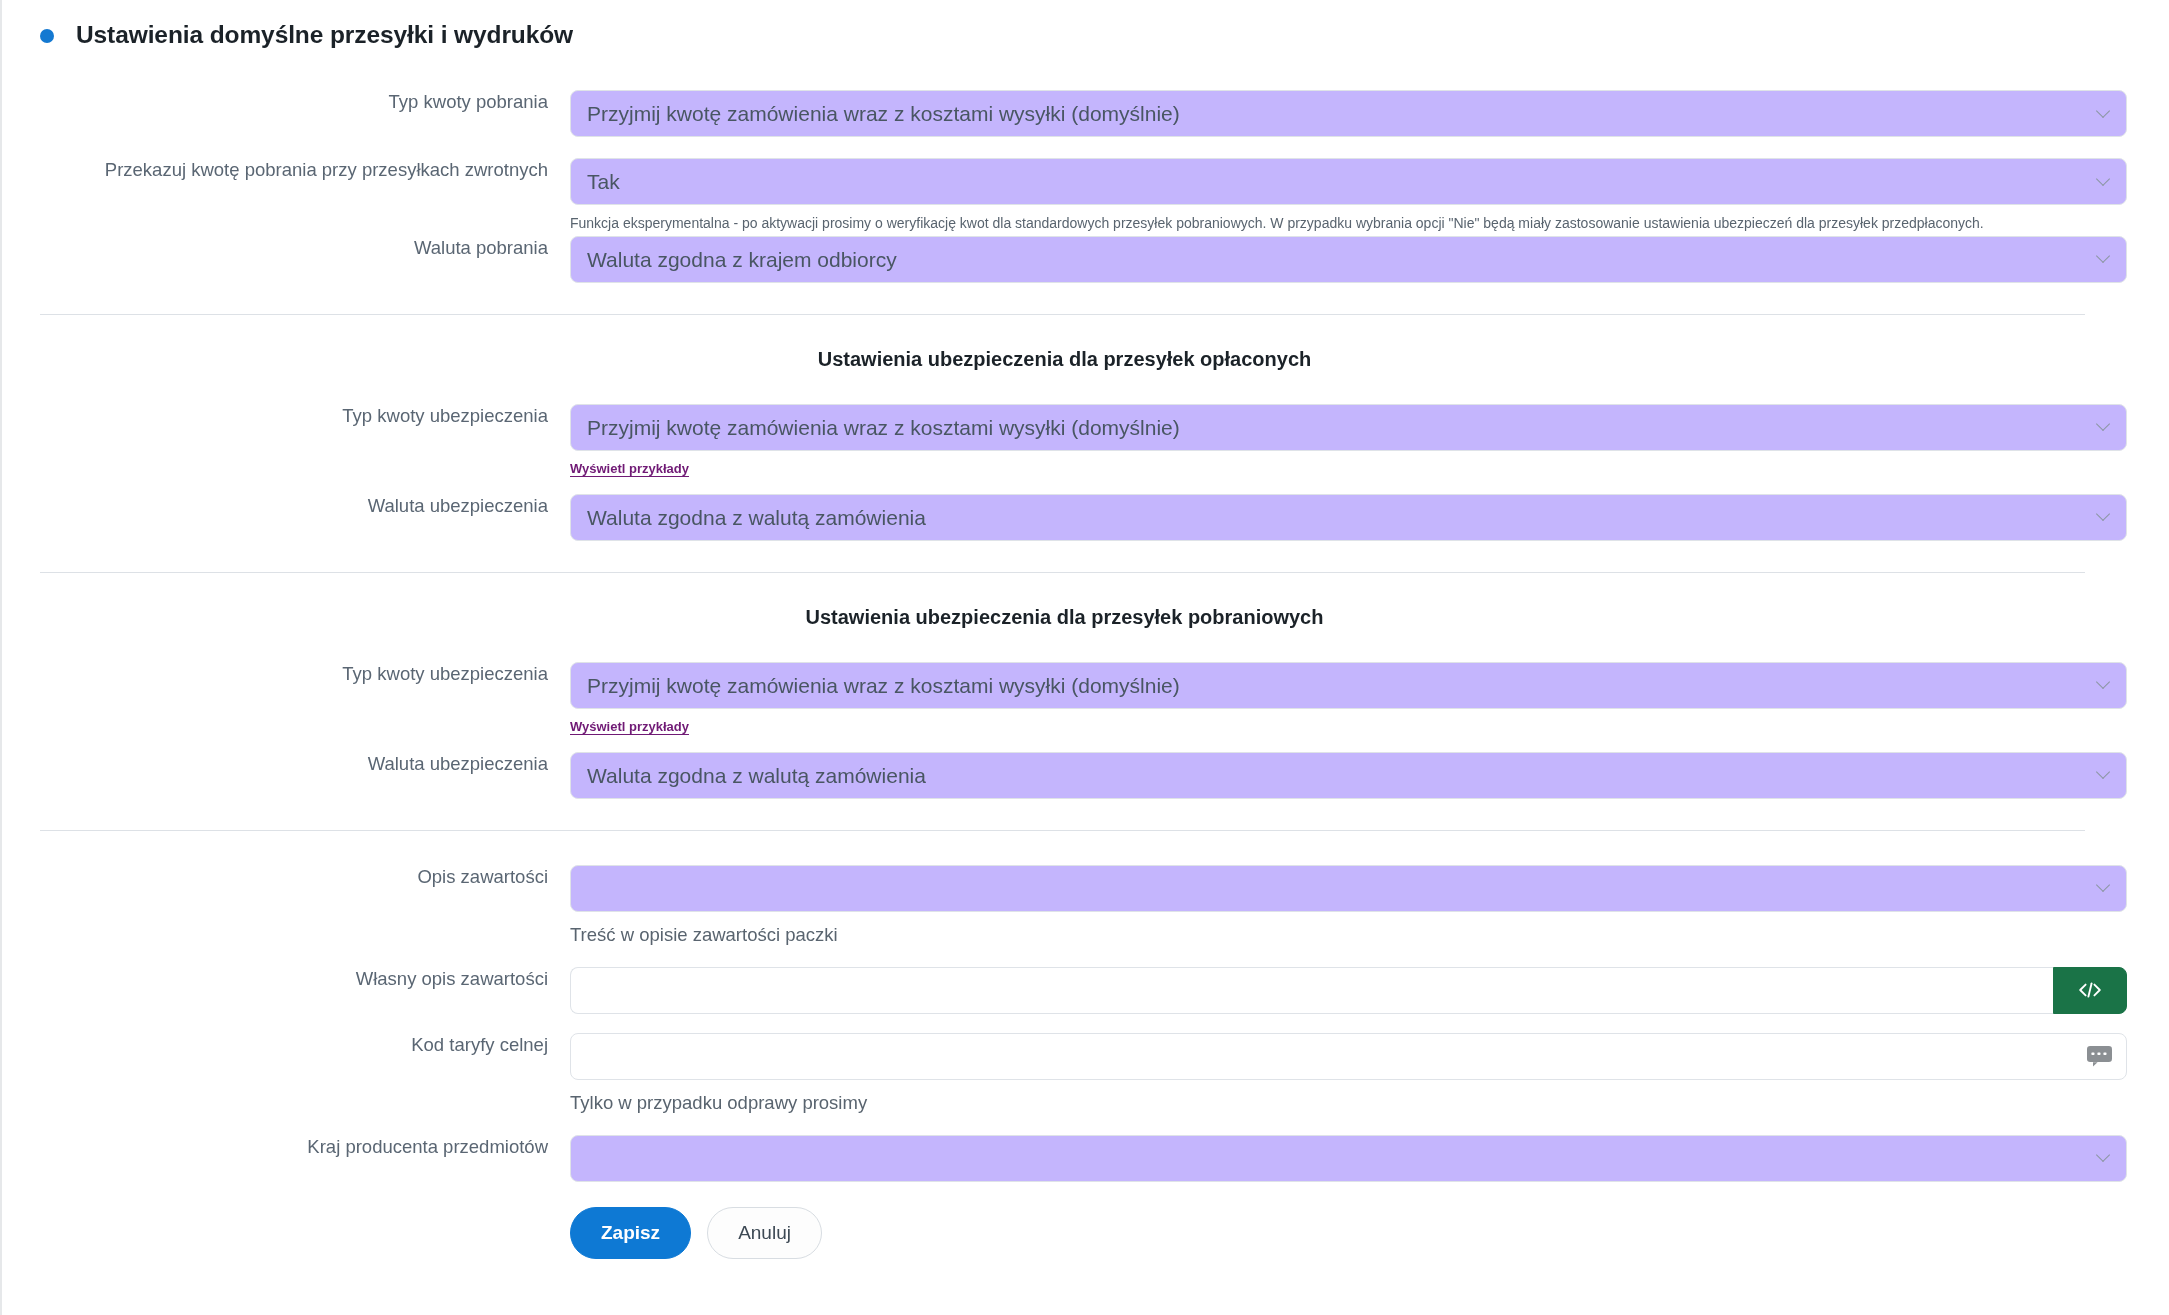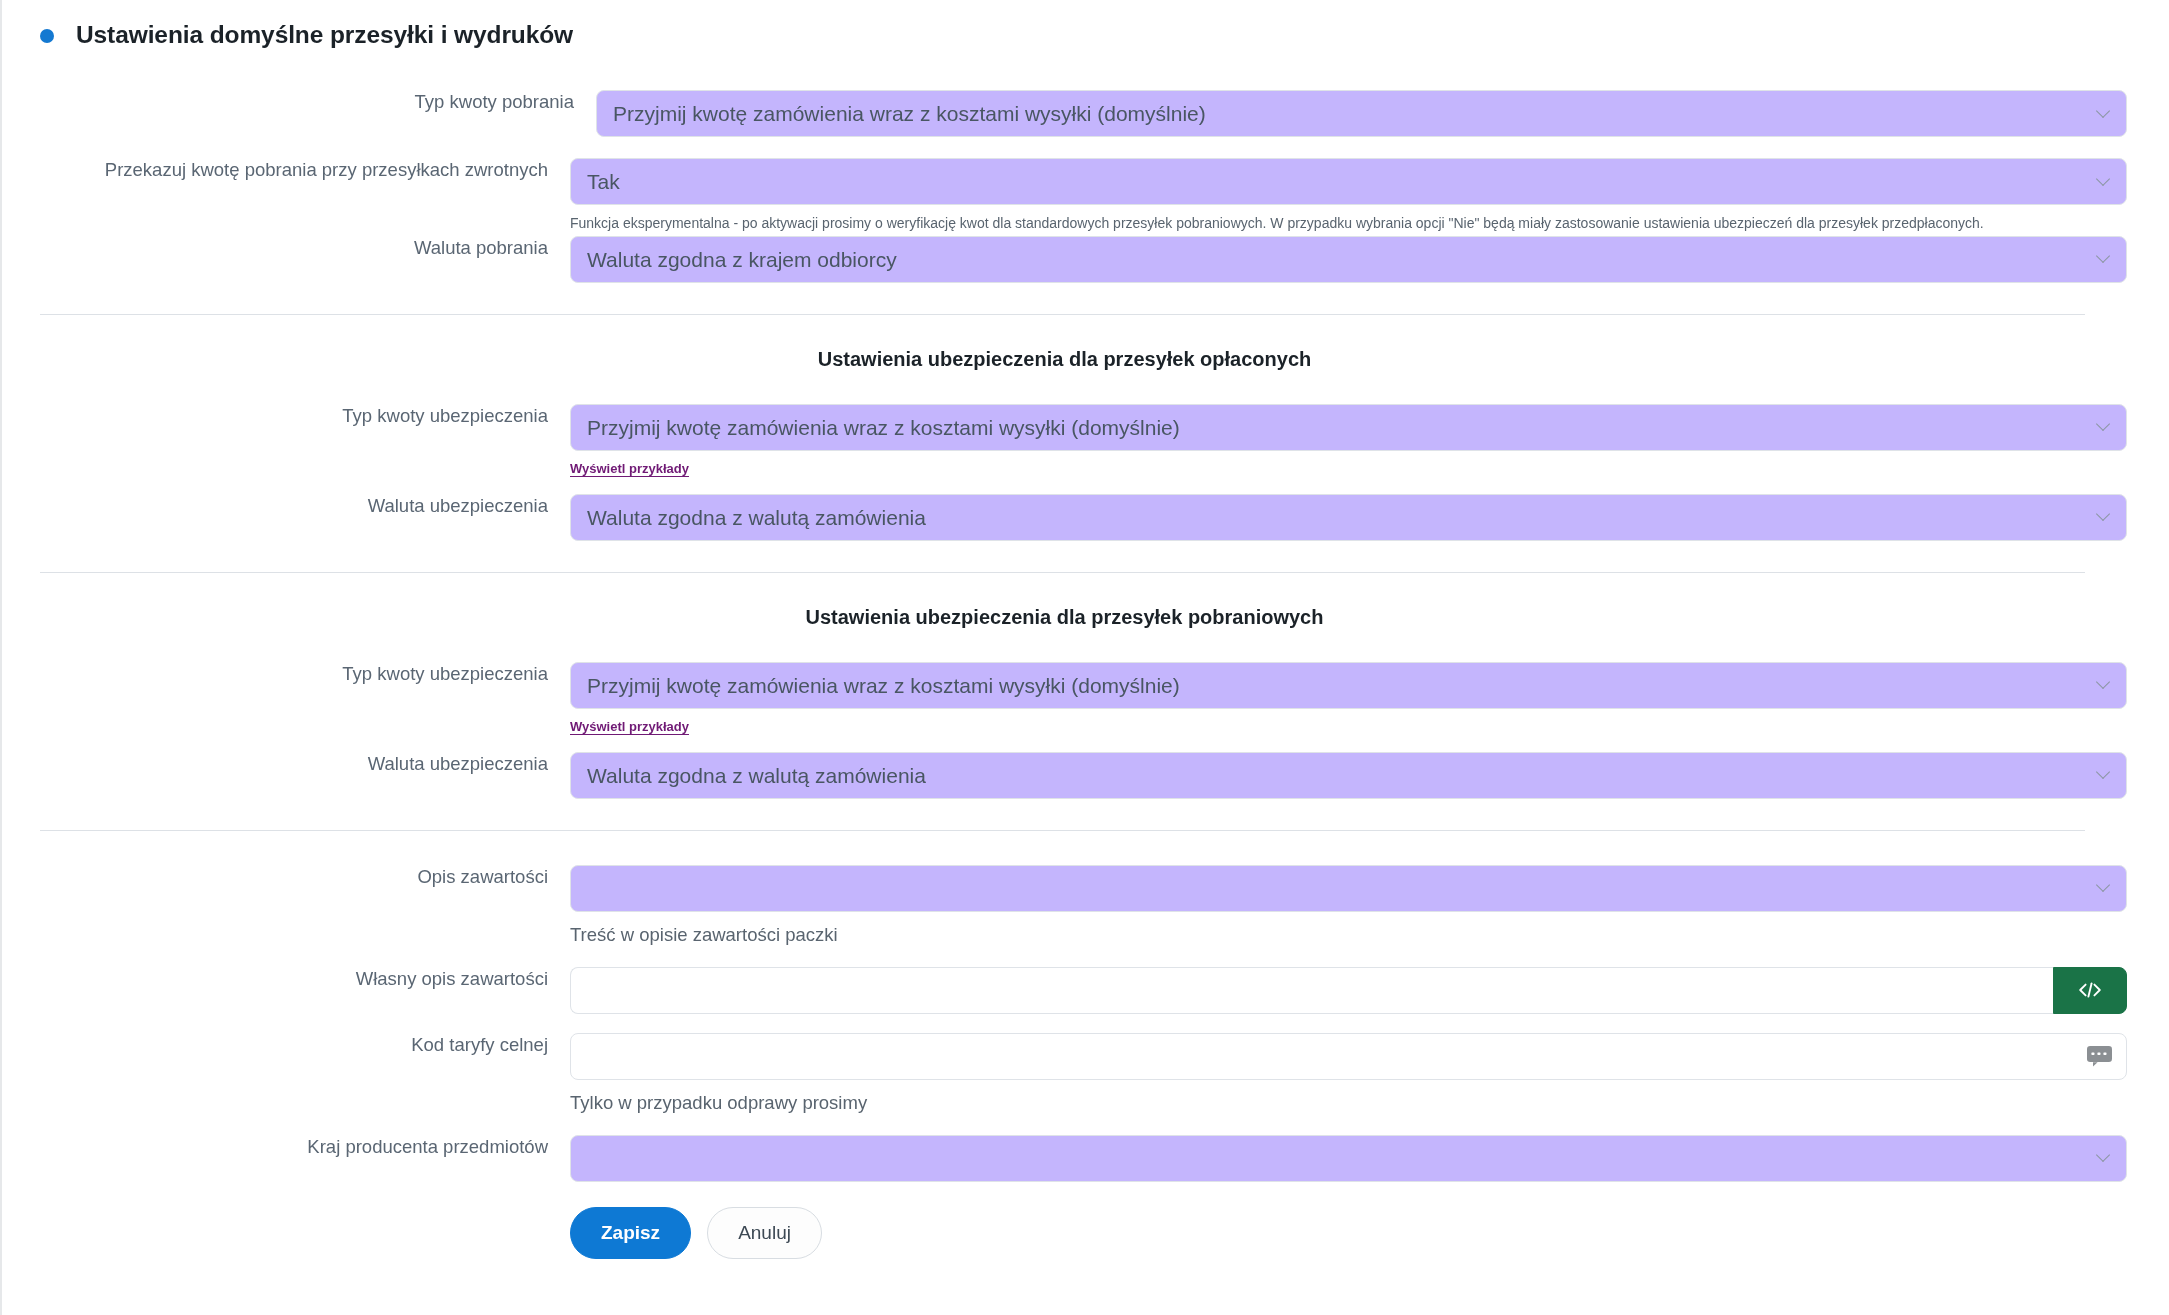--- a/index.html
+++ b/index.html
@@ -229,21 +229,21 @@
     color: #fff;
     font-weight: 600;
   }
   .btn-secondary {
     background: #fdfdfd;
     border: 1px solid #d8dde2;
     color: #3d4954;
   }
 
   
-  .mt-row-1 { margin-top: 38px; padding-left: 26px; }
+  .mt-row-1 { margin-top: 38px; }
   .mt-row   { margin-top: 21px; }
   .mt-sub   { margin-top: 33px; }
   .mt-div   { margin-top: 31px; }
 </style>
 </head>
 <body>
 
 <div class="page">
 
   <div class="section-header">

